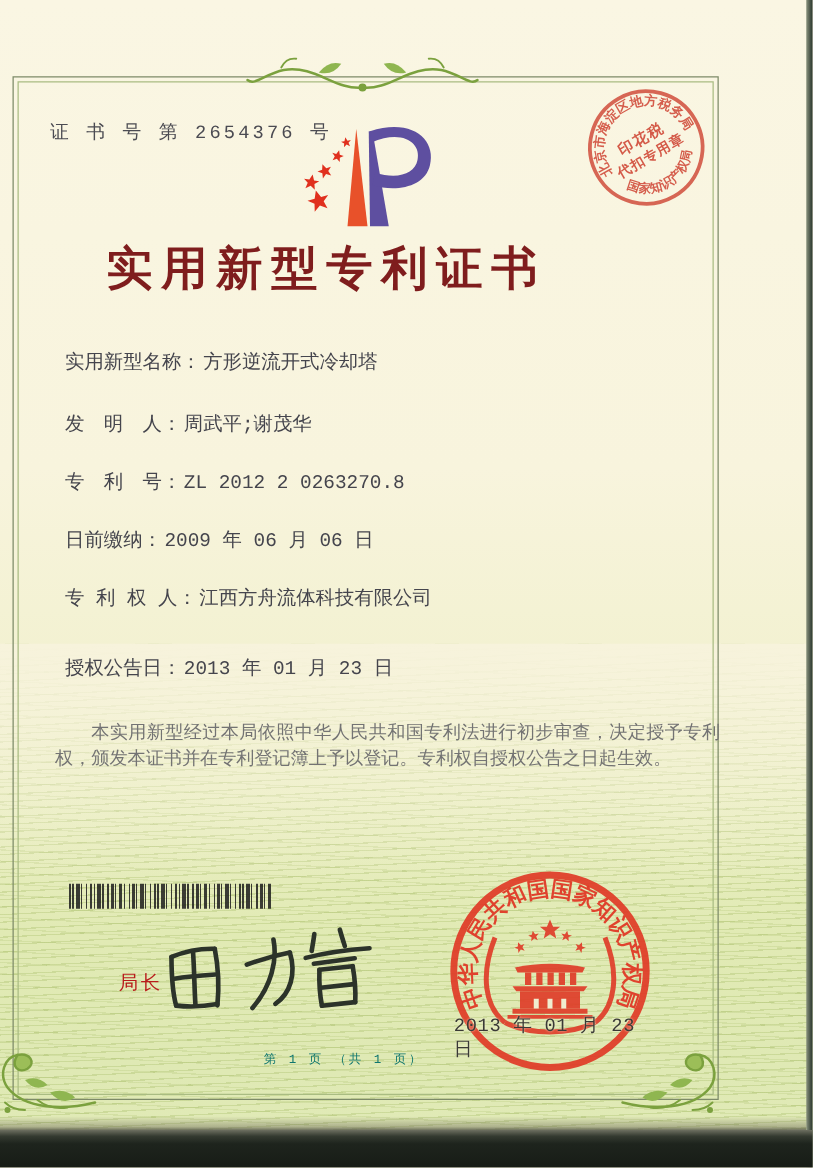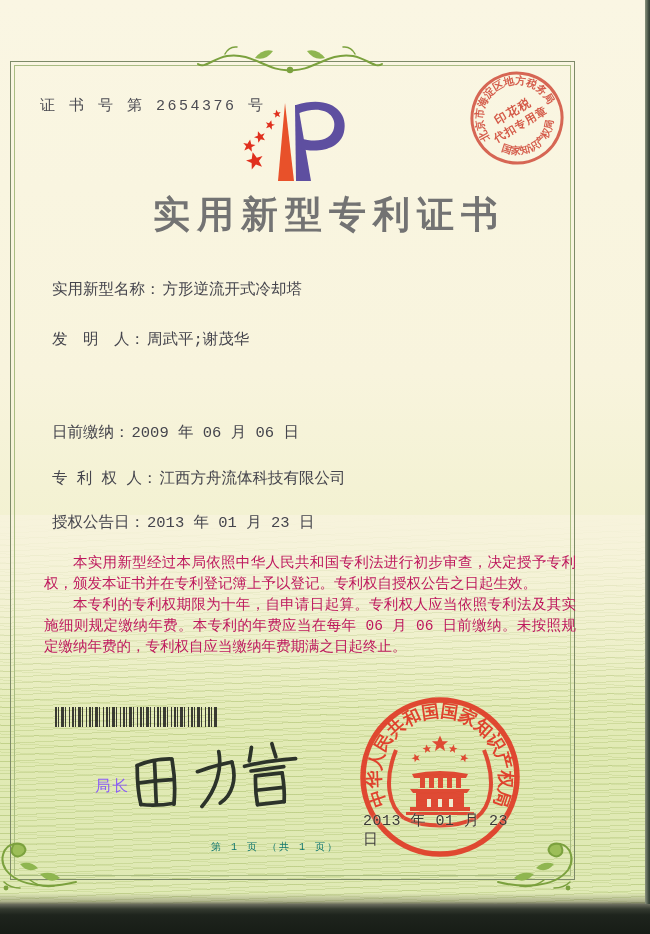--- a/index.html
+++ b/index.html
@@ -22,35 +22,35 @@
   .frame-inner{position:absolute;left:14px;top:65px;width:555px;height:809px;
     border:1px solid #a9bc82;}
   .band-right{position:absolute;top:0;right:3px;width:29px;height:100%;
     background:linear-gradient(90deg,#8a937e 0,#39453a 4px,#242e25 40%,#1d261e 100%);}
   .edge-white{position:absolute;top:0;right:0;width:3px;height:100%;background:#eceadf;}
   .page-shadow-bottom{position:absolute;left:0;right:32px;top:893px;height:12px;
     background:linear-gradient(180deg,rgba(110,108,88,0) 0,rgba(110,108,88,.45) 70%,#5a5c4e 100%);}
   .band-bottom{position:absolute;left:0;right:0;bottom:0;height:30px;
     background:linear-gradient(180deg,#6d6f60 0,#343a30 5px,#1e241d 11px,#171c16 100%);}
   .cert-no{position:absolute;left:40px;top:96px;font-size:15px;color:#4b4b52;letter-spacing:2.5px;}
-  .title{position:absolute;left:85px;top:190px;width:420px;text-align:right;
-    font-size:37px;font-weight:bold;letter-spacing:7px;color:#737373;}
+  .title{position:absolute;left:85px;top:190px;width:420px;text-align:left;
+    font-size:37px;font-weight:bold;letter-spacing:7px;color:#7f1d1d;}
   .field{position:absolute;left:52px;font-size:15.5px;color:#45454d;white-space:nowrap;}
   .field .val{margin-left:2px;}
-  .body-text{position:absolute;left:44px;top:553px;width:532px;
-    font-size:14.5px;line-height:21px;color:#be185d;text-align:justify;}
+  .body-text{position:absolute;left:44px;top:577px;width:532px;
+    font-size:14.5px;line-height:21px;color:#737373;text-align:justify;}
   .body-text p{margin:0;text-indent:2em;}
   .barcode{position:absolute;left:55px;top:707px;width:163px;height:20px;opacity:.85;
     background:repeating-linear-gradient(90deg,
       #1c1c1c 0 2px,rgba(0,0,0,0) 2px 3px,
       #1c1c1c 3px 4px,rgba(0,0,0,0) 4px 6px,
       #1c1c1c 6px 9px,rgba(0,0,0,0) 9px 10px,
       #1c1c1c 10px 11px,rgba(0,0,0,0) 11px 14px,
       #1c1c1c 14px 15px,rgba(0,0,0,0) 15px 17px);}
-  .signer{position:absolute;left:95px;top:776px;font-size:15.5px;color:#8b5cf6;letter-spacing:2px;}
+  .signer{position:absolute;left:95px;top:776px;font-size:15.5px;color:#b91c1c;letter-spacing:2px;}
   .signature{position:absolute;left:130px;top:738px;width:175px;height:80px;transform:rotate(-4deg);}
   .seal{position:absolute;left:355px;top:692px;width:170px;height:170px;z-index:2;}
   .seal-date{position:absolute;left:363px;top:811px;width:160px;font-size:15px;color:#3a3a36;
     letter-spacing:.5px;z-index:5;text-shadow:0 0 2px rgba(248,244,220,.85);}
   .footer{position:absolute;left:170px;top:840px;width:210px;text-align:center;
     font-size:10px;color:#0f766e;letter-spacing:2px;}
   .tax-stamp{position:absolute;left:462px;top:63px;width:110px;height:110px;
     transform:rotate(-30deg);opacity:.92;}
   .logo{position:absolute;left:238px;top:93px;width:112px;height:96px;}
   .orn-top{position:absolute;left:195px;top:42px;width:190px;height:36px;}
@@ -134,33 +134,35 @@
   </svg>
 
   <div class="title">实用新型专利证书</div>
 
   <div class="field" style="top:279px">
     <span>实用新型名称：</span><span class="val">方形逆流开式冷却塔</span>
   </div>
   <div class="field" style="top:329px">
     <span>发　明　人：</span><span class="val">周武平;谢茂华</span>
   </div>
+  <div class="field" style="top:375px">
+    <span>专　利　号：</span><span class="val">ZL 2012 2 0263270.8</span>
+  </div>
   <div class="field" style="top:422px">
     <span>日前缴纳：</span><span class="val">2009 年 06 月 06 日</span>
   </div>
   <div class="field" style="top:468px">
     <span>专 利 权 人：</span><span class="val">江西方舟流体科技有限公司</span>
   </div>
-  <div class="field" style="top:512px">
+  <div class="field" style="top:524px">
     <span>授权公告日：</span><span class="val">2013 年 01 月 23 日</span>
   </div>
 
   <div class="body-text">
     <p>本实用新型经过本局依照中华人民共和国专利法进行初步审查，决定授予专利权，颁发本证书并在专利登记簿上予以登记。专利权自授权公告之日起生效。</p>
-    <p>本专利的专利权期限为十年，自申请日起算。专利权人应当依照专利法及其实施细则规定缴纳年费。本专利的年费应当在每年 06 月 06 日前缴纳。未按照规定缴纳年费的，专利权自应当缴纳年费期满之日起终止。</p>
   </div>
 
   <div class="barcode"></div>
 
   <div class="signer">局长</div>
   <svg class="signature" viewBox="0 0 170 75" aria-label="田力普">
     <g stroke="#2c332a" stroke-width="3.6" fill="none" stroke-linecap="round">
       <path d="M8,20 C7,35 7,48 9,58"></path>
       <path d="M8,20 C20,16 32,15 42,16"></path>
       <path d="M42,16 C44,32 43,48 41,60"></path>

